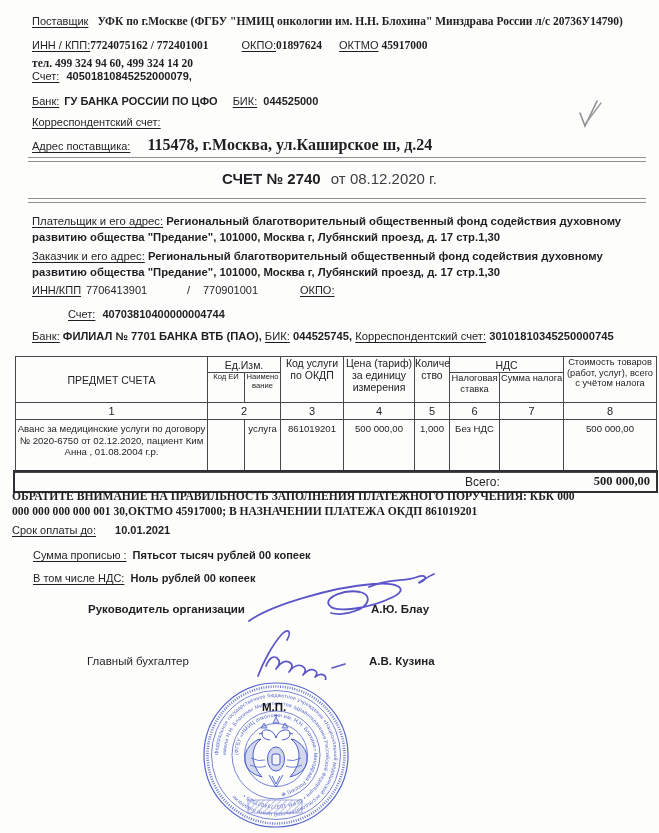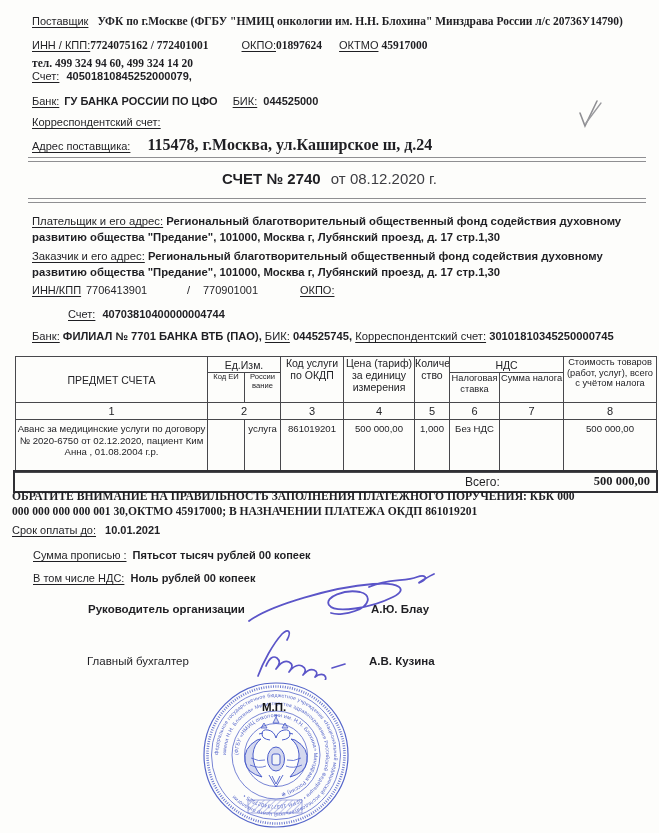--- a/index.html
+++ b/index.html
@@ -136,21 +136,21 @@
       <td class="h1" rowspan="2">ПРЕДМЕТ СЧЕТА</td>
       <td class="h1" colspan="2" style="height:15px;">Ед.Изм.</td>
       <td class="h1 htop" rowspan="2">Код услуги по ОКДП</td>
       <td class="h1 htop" rowspan="2">Цена (тариф) за единицу измерения</td>
       <td class="h1 htop" rowspan="2">Количе ство</td>
       <td class="h1" colspan="2">НДС</td>
       <td class="h3" rowspan="2">Стоимость товаров (работ, услуг), всего с учётом налога</td>
     </tr>
     <tr>
       <td class="h2" style="height:29px;">Код ЕИ</td>
-      <td class="h2">России вание</td>
+      <td class="h2">Наимено вание</td>
       <td class="h3">Налоговая ставка</td>
       <td class="h3">Сумма налога</td>
     </tr>
     <tr>
       <td class="num">1</td>
       <td class="num" colspan="2">2</td>
       <td class="num">3</td>
       <td class="num">4</td>
       <td class="num">5</td>
       <td class="num">6</td>
@@ -173,21 +173,21 @@
 
   <div class="abs totalbox" style="left:13px;top:470px;width:641px;">
     <span class="abs" style="left:450px;top:3px;font-size:12px;">Всего:</span>
     <span class="abs sb" style="right:6px;top:2px;font-size:12.5px;">500 000,00</span>
   </div>
 
   <div class="abs sb" style="left:12px;top:489px;width:565px;font-size:11.6px;line-height:15px;">ОБРАТИТЕ ВНИМАНИЕ НА ПРАВИЛЬНОСТЬ ЗАПОЛНЕНИЯ ПЛАТЕЖНОГО ПОРУЧЕНИЯ: КБК  000 000 000 000 000 001 30,ОКТМО 45917000; В НАЗНАЧЕНИИ ПЛАТЕЖА ОКДП 861019201</div>
 
   <div class="abs line" style="left:12px;top:524px;">
     <span class="u">Срок оплаты до:</span>
-    <span class="b" style="margin-left:6px;">10.01.2021</span>
+    <span class="b" style="margin-left:16px;">10.01.2021</span>
   </div>
 
   <div class="abs line" style="left:33px;top:549px;">
     <span class="u">Сумма  прописью :</span>
     <span class="b" style="margin-left:3px;">Пятьсот тысяч рублей 00 копеек</span>
   </div>
 
   <div class="abs line" style="left:33px;top:572px;text-align:center;">
     <span class="u">В том числе НДС:</span>
     <span class="b" style="margin-left:3px;">Ноль рублей 00 копеек</span>

